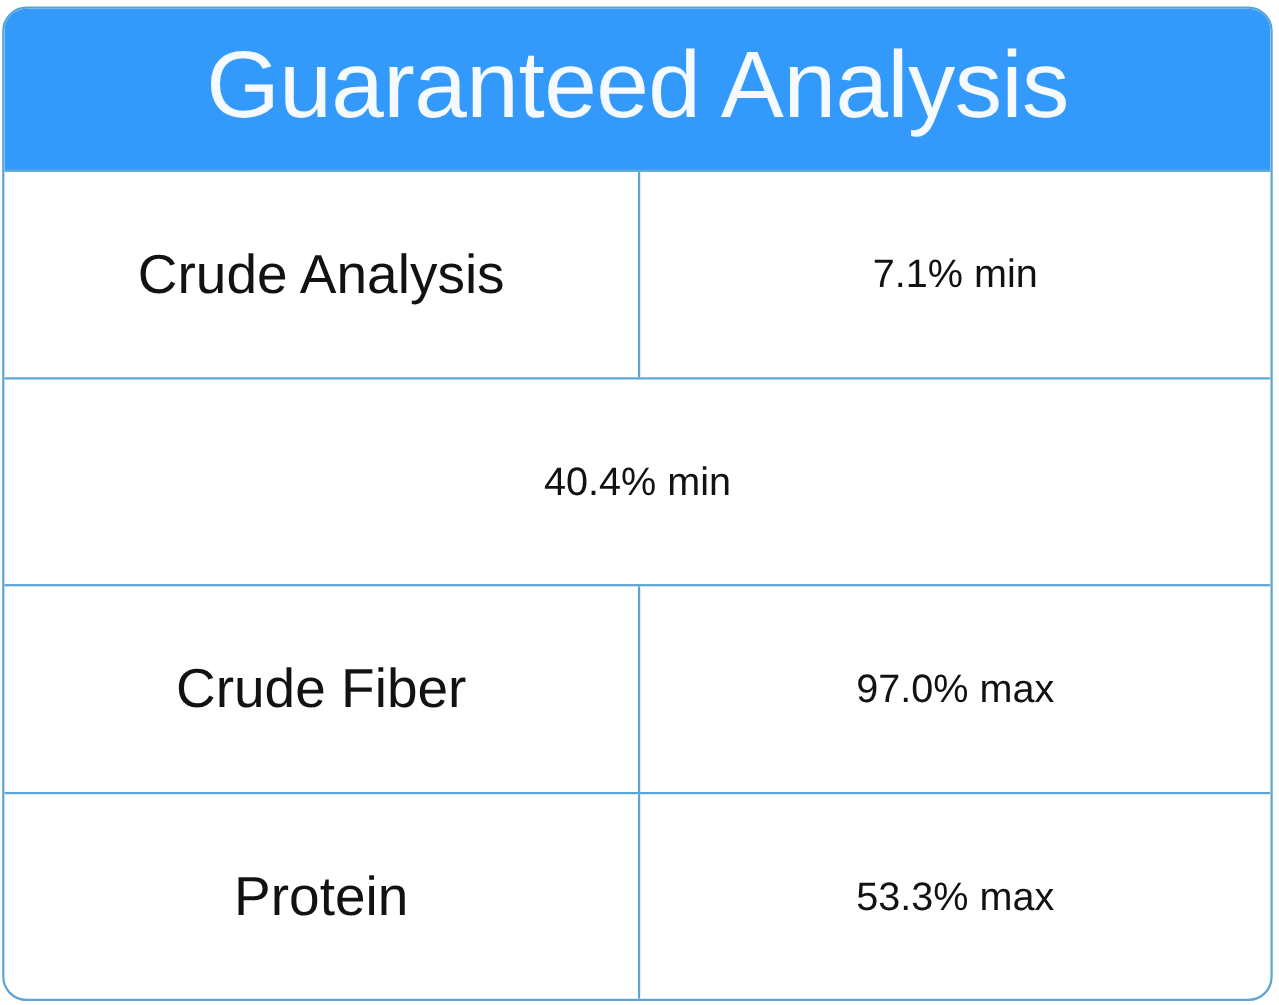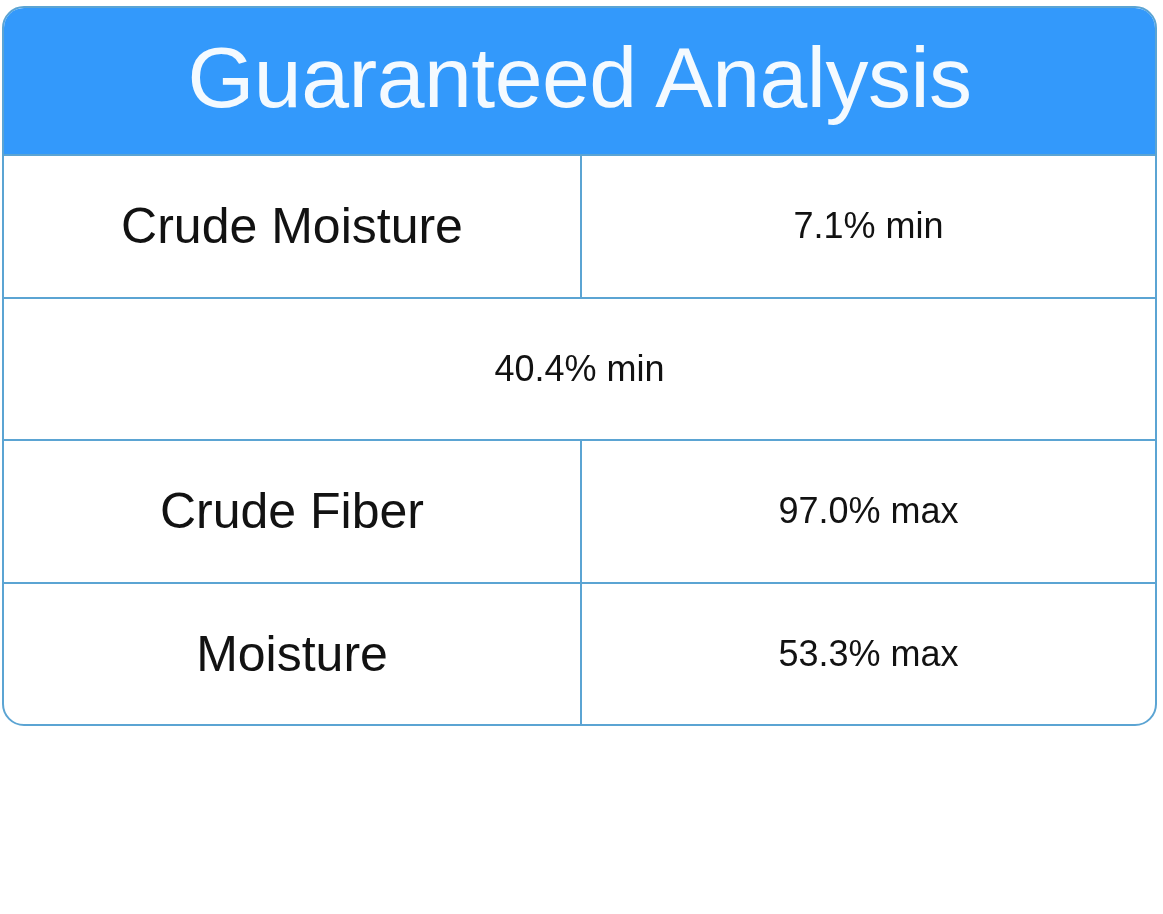--- a/index.html
+++ b/index.html
@@ -13,21 +13,21 @@
     height: 914px;
     font-family: "Liberation Sans", sans-serif;
     overflow: hidden;
   }
 
   .card {
     position: absolute;
     left: 2px;
     top: 6px;
     width: 1155px;
-    height: 720px;
+    height: 904px;
     box-sizing: border-box;
     border: 2px solid #5ba4d3;
     border-radius: 22px;
     background: #ffffff;
     overflow: hidden;
     display: flex;
     flex-direction: column;
   }
 
   .card-header {
@@ -97,32 +97,32 @@
 
 <div class="card">
 
   <div class="card-header">
     <div class="card-header-title">Guaranteed Analysis</div>
   </div>
 
   <div class="table-body">
 
     <div class="table-row">
-      <div class="cell cell-label">Crude Moisture</div>
+      <div class="cell cell-label">Crude Analysis</div>
       <div class="cell cell-value">7.1% min</div>
     </div>
 
     <div class="table-row">
       <div class="cell cell-value">40.4% min</div>
     </div>
 
     <div class="table-row">
       <div class="cell cell-label">Crude Fiber</div>
       <div class="cell cell-value">97.0% max</div>
     </div>
 
     <div class="table-row">
-      <div class="cell cell-label">Moisture</div>
+      <div class="cell cell-label">Protein</div>
       <div class="cell cell-value">53.3% max</div>
     </div>
 
   </div>
 </div>
 
 </body></html>

